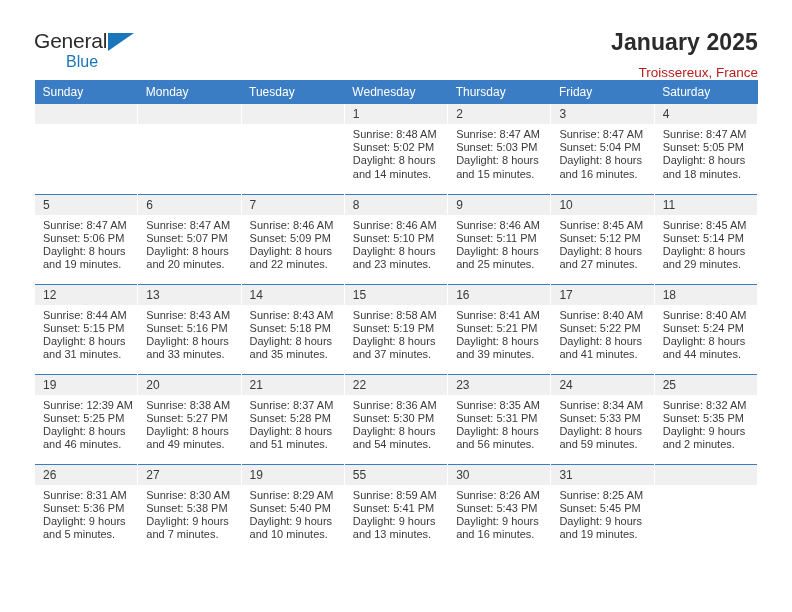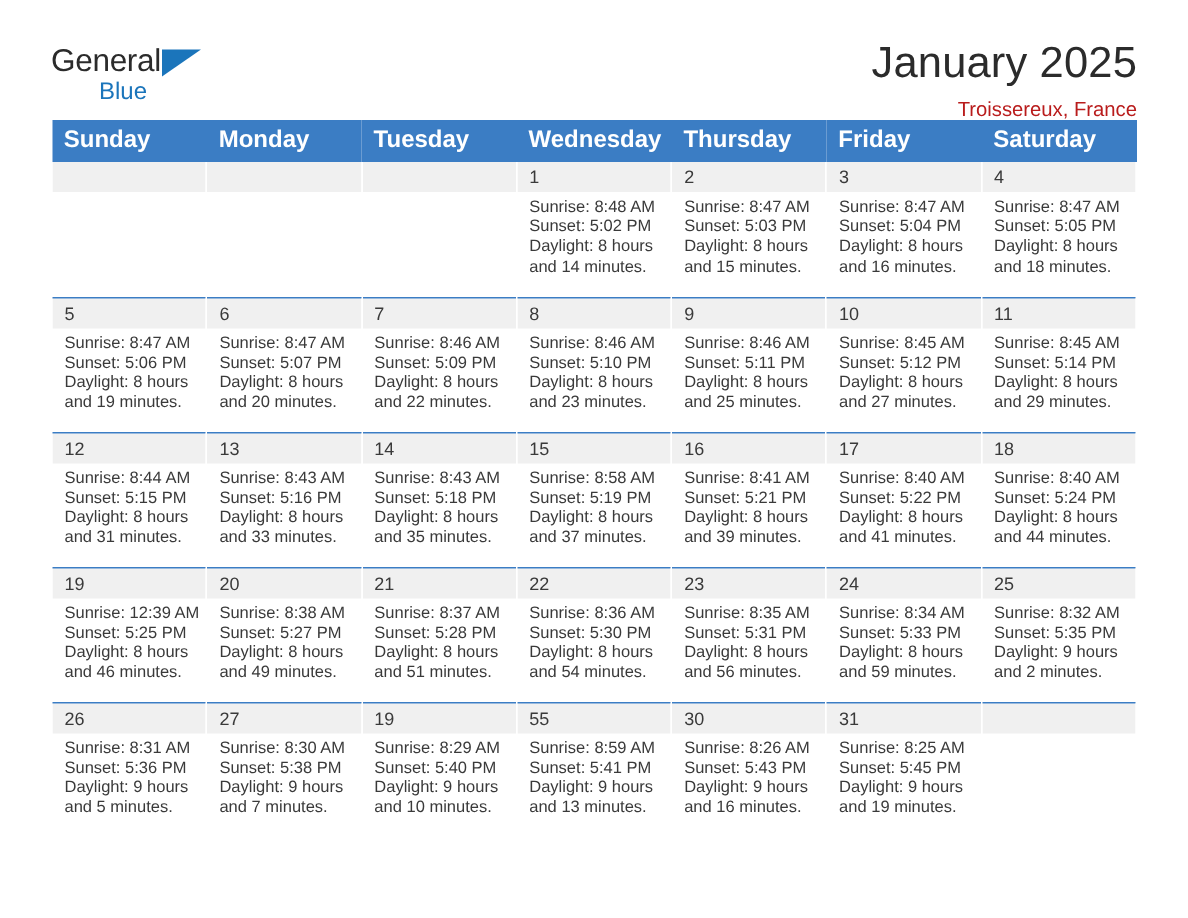--- a/index.html
+++ b/index.html
@@ -57,22 +57,22 @@
     left: 74px;
     top: 7px;
     width: 0;
     height: 0;
     border-left: 26px solid #1b75bb;
     border-bottom: 18px solid transparent;
   }
 
   .title-block { text-align: right; }
   .cal-title {
-    font-size: 29px;
-    font-weight: normal;
+    font-size: 23px;
+    font-weight: bold;
     color: #2b2b2b;
     line-height: 32px;
     letter-spacing: 0.1px;
   }
   .cal-sub {
     font-size: 13.5px;
     color: #b91c1c;
     line-height: 20px;
     margin-top: 5px;
   }
@@ -80,22 +80,22 @@
   
   .cal {
     width: 724px;
     border-collapse: collapse;
     table-layout: fixed;
     margin-top: 4px;
   }
   .cal th {
     background: #3b7dc4;
     color: #ffffff;
-    font-weight: bold;
-    font-size: 16px;
+    font-weight: normal;
+    font-size: 12px;
     text-align: left;
     padding: 5px 0 5px 8px;
     height: 22px;
     border: none;
   }
 
   .cal td {
     vertical-align: top;
     width: 103.42px;
     height: 90px;

